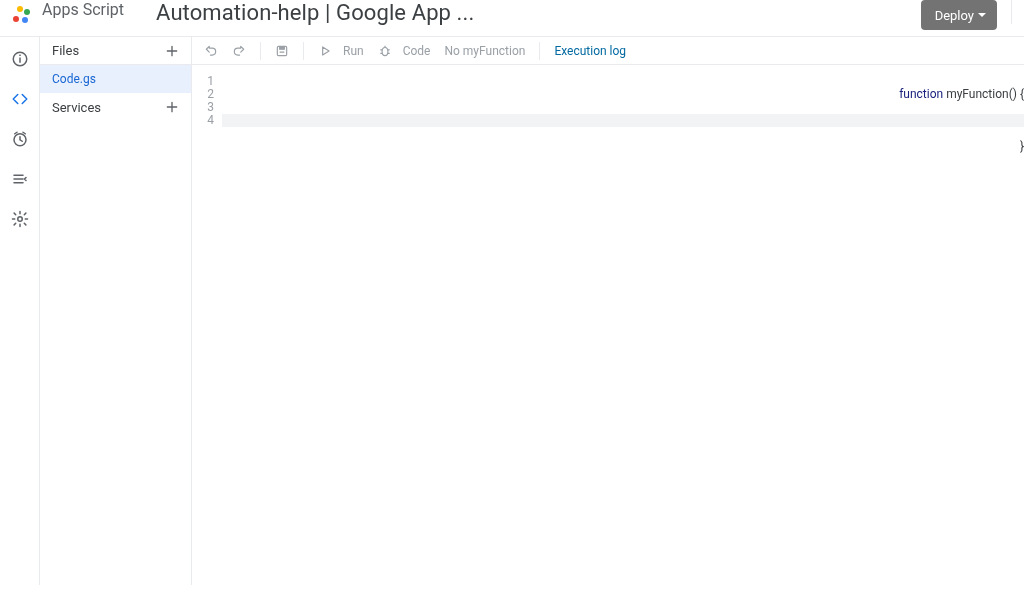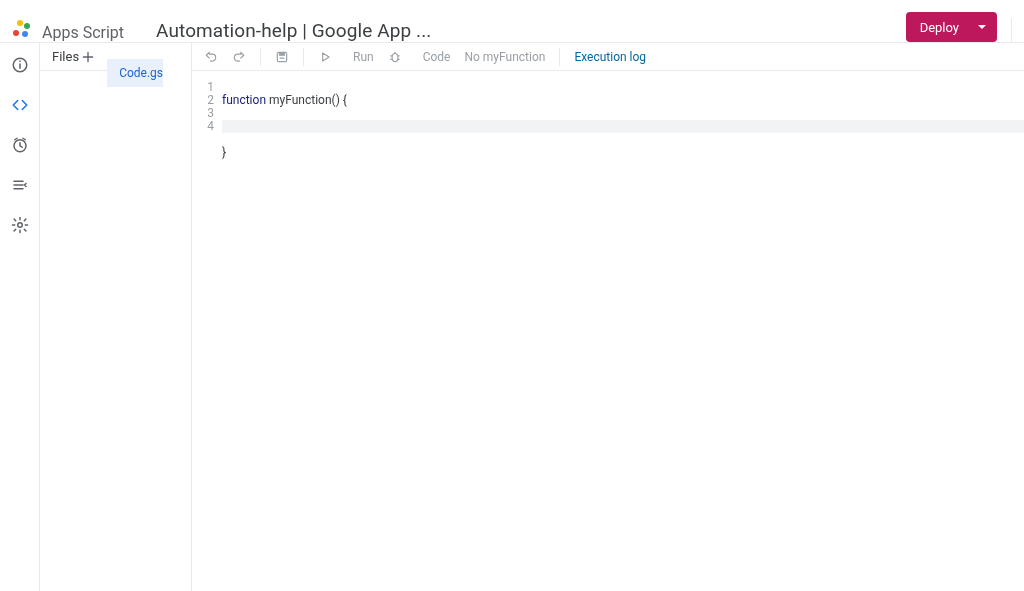--- a/index.html
+++ b/index.html
@@ -1,53 +1,53 @@
 <!DOCTYPE html>
 <html><head>
 <meta charset="utf-8">
 <style>
   * { margin:0; padding:0; box-sizing:border-box; font-family:"Google Sans",Roboto,Arial,sans-serif; }
   body { width:1024px; height:591px; overflow:hidden; background:#fff; color:#202124; }
 
   
-  .hdr { height:43px; display:flex; align-items:flex-end; padding:0 12px 0 6px; border-bottom:1px solid #e8eaed; }
+  .hdr { height:37px; display:flex; align-items:flex-start; padding:0 12px 0 6px; border-bottom:1px solid #e8eaed; }
   .logo { width:28px; height:28px; display:flex; align-items:center; justify-content:center; margin-left:2px; }
   .product { font-size:16px; color:#5f6368; margin-left:6px; }
-  .proj { font-size:19px; color:#3c4043; margin-left:32px; letter-spacing:.1px; }
+  .proj { font-size:22px; color:#3c4043; margin-left:32px; letter-spacing:.1px; }
   .hdr-spacer { flex:1; }
-  .deploy { background:#be185d; color:#fff; border:none; border-radius:4px; height:30px; padding:0 10px 0 14px; font-size:13px; display:flex; align-items:center; gap:18px; cursor:pointer; }
+  .deploy { background:#737373; color:#fff; border:none; border-radius:4px; height:30px; padding:0 10px 0 14px; font-size:13px; display:flex; align-items:center; gap:3px; cursor:pointer; }
   .deploy svg { width:10px; height:10px; fill:#fff; }
   .hdr-div { width:1px; height:24px; background:#e8eaed; margin-left:14px; }
 
   
   .body { display:flex; height:calc(591px - 43px); }
   .rail { width:40px; border-right:1px solid #e8eaed; display:flex; flex-direction:column; align-items:center; padding-top:10px; gap:16px; }
   .rail-btn { width:24px; height:24px; display:flex; align-items:center; justify-content:center; cursor:pointer; color:#5f6368; }
   .rail-btn.active { color:#1a73e8; }
 
   
-  .files { width:152px; border-right:1px solid #e8eaed; display:flex; flex-direction:row; font-size:13px; color:#3c4043; }
+  .files { width:152px; border-right:1px solid #e8eaed; display:flex; flex-direction:column; font-size:13px; color:#3c4043; }
   .files-sec { height:28px; display:flex; align-items:center; justify-content:space-between; padding:0 10px 0 12px; border-bottom:1px solid #e8eaed; }
   .files-sec.noborder { border-bottom:none; }
   .plus { width:18px; height:18px; color:#5f6368; cursor:pointer; display:flex; align-items:center; justify-content:center; }
   .file-row { height:28px; display:flex; align-items:center; padding-left:12px; font-size:12px; cursor:pointer; }
-  .file-row.sel { background:#e8f0fe; color:#1967d2;margin-top:16px; }
+  .file-row.sel { background:#e8f0fe; color:#1967d2; }
 
   
   .main { flex:1; display:flex; flex-direction:column; min-width:0; }
   .toolbar { height:28px; border-bottom:1px solid #e8eaed; display:flex; align-items:center; padding:0 8px; gap:6px; font-size:12px; color:#9aa0a6; }
-  .tbtn { display:flex; align-items:center; gap:21px; padding:0 4px; cursor:pointer;text-align:right; }
+  .tbtn { display:flex; align-items:center; gap:11px; padding:0 4px; cursor:pointer;text-align:right; }
   .tbtn svg { width:14px; height:14px; fill:#9aa0a6; }
   .tsep { width:1px; height:18px; background:#e8eaed; margin:0 4px; }
   .tbtn.on { color:#0369a1; }
 
   
   .editor { flex:1; display:flex; font-family:Menlo,Consolas,monospace; font-size:12px; line-height:13px; padding-top:10px; position:relative; }
   .gutter { width:30px; text-align:right; color:#9aa0a6; padding-right:8px; user-select:none; }
-  .code { flex:1; white-space:pre; color:#3c4043; }
+  .code { flex:1; white-space:pre; color:#3c4043;text-align:right; }
   .kw { color:#1a237e; }
   .fn { color:#3c4043; }
   .hlrow { position:absolute; left:30px; right:0; height:13px; background:#f1f3f4; z-index:-1; }
 </style>
 </head>
 <body>
 
 <div class="hdr">
   <div class="logo">
     <svg width="24" height="24" viewBox="0 0 24 24">
@@ -110,20 +110,28 @@
       <span>Files</span>
       <span class="plus">
         <svg width="16" height="16" viewBox="0 0 24 24">
             <path d="M12 5v14M5 12h14" stroke="#5f6368" stroke-width="2" stroke-linecap="round"></path>
           </svg>
       </span>
     </div>
     <div class="file-row sel">
       <span>Code.gs</span>
     </div>
+    <div class="files-sec noborder">
+      <span>Services</span>
+      <span class="plus">
+        <svg width="16" height="16" viewBox="0 0 24 24">
+            <path d="M12 5v14M5 12h14" stroke="#5f6368" stroke-width="2" stroke-linecap="round"></path>
+          </svg>
+      </span>
+    </div>
   </div>
 
   <div class="main">
     <div class="toolbar">
       <div class="tbtn">
         <svg viewBox="0 0 24 24">
             <path d="M9 14l-5-5 5-5v3h5a6 6 0 016 6 6 6 0 01-6 6h-3" fill="none" stroke="#9aa0a6" stroke-width="2" stroke-linecap="round" stroke-linejoin="round"></path>
           </svg>
       </div>
       <div class="tbtn">

